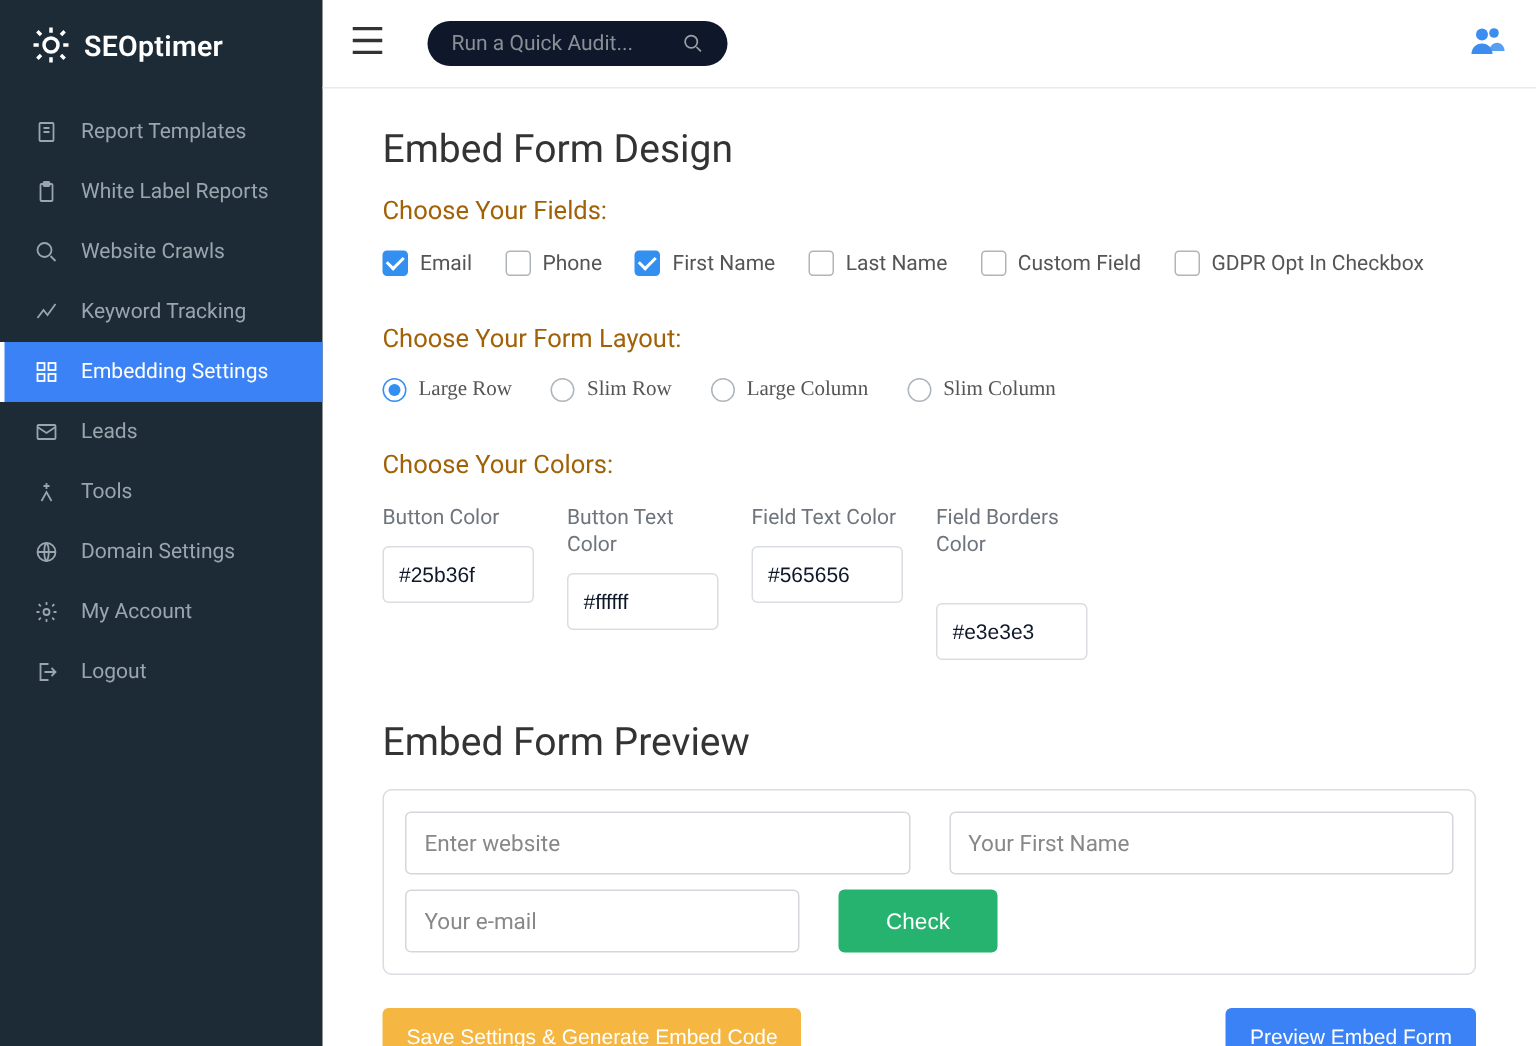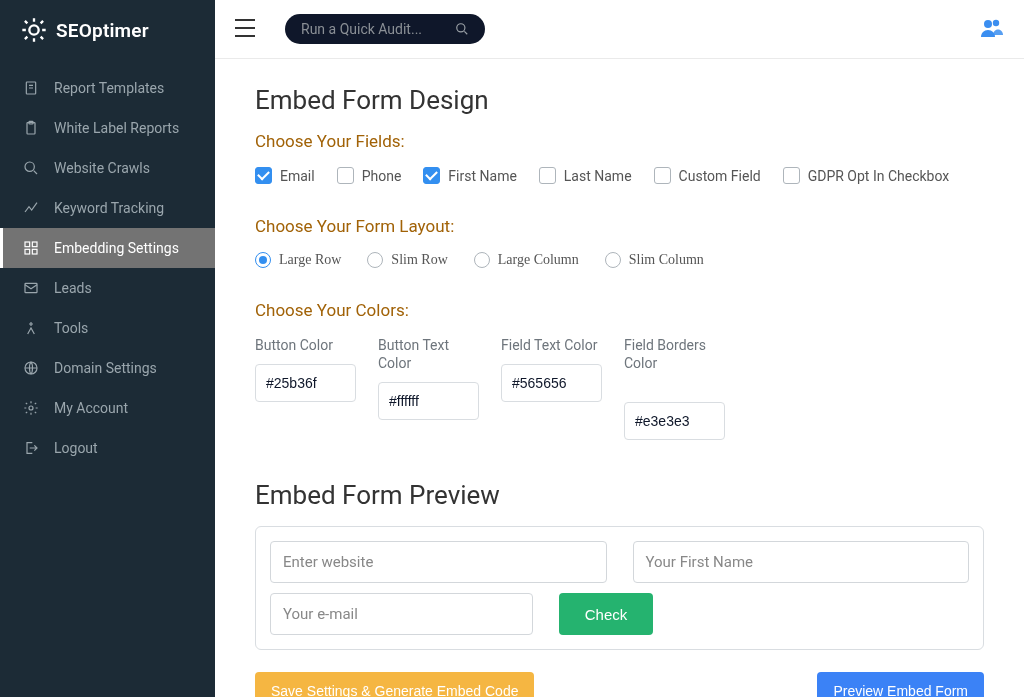--- a/index.html
+++ b/index.html
@@ -4,21 +4,21 @@
 <style>
 * { margin: 0; padding: 0; box-sizing: border-box; }
 body { font-family: -apple-system, BlinkMacSystemFont, "Segoe UI", Roboto, Helvetica, Arial, sans-serif; font-size: 14px; color: #555; background: #fff; }
 .app { display: flex; min-height: 697px; }
 .sidebar { width: 215px; background: #1c2b36; flex-shrink: 0; }
 .logo { display: flex; align-items: center; padding: 16px 20px 24px; }
 .logo-icon { width: 28px; height: 28px; margin-right: 8px; }
 .logo-text { color: #fff; font-size: 19px; font-weight: 600; letter-spacing: 0.2px; }
 .nav { list-style: none; }
 .nav-item { display: flex; align-items: center; padding: 12px 22px; color: #9aa6ad; cursor: pointer; font-size: 14px; }
-.nav-item.active { background: #737373; color: #fff; border-left: 3px solid #fff; padding-left: 19px; }
+.nav-item.active { background: #3b82f6; color: #fff; border-left: 3px solid #fff; padding-left: 19px; }
 .nav-icon { width: 18px; display: inline-flex; justify-content: center; margin-right: 14px; color: #9aa6ad; }
 .nav-item.active .nav-icon { color: #fff; }
 .main { flex: 1; display: flex; flex-direction: column; }
 .topbar { display: flex; align-items: center; padding: 14px 20px; border-bottom: 1px solid #eaeaea; }
 .hamburger { cursor: pointer; margin-right: 30px; color: #333; }
 .search { background: #0f172a; border-radius: 18px; padding: 7px 16px; width: 200px; display: flex; align-items: center; color: #8a8f95; font-size: 14px; }
 .search span { flex: 1; }
 .topbar-right { margin-left: auto; color: #3b8ef0; }
 .content { padding: 26px 40px 30px; }
 h2 { font-size: 26px; font-weight: 400; color: #333; margin-bottom: 16px; }
@@ -33,21 +33,21 @@
 .rad-circle { width: 16px; height: 16px; border: 1.5px solid #aeb5bb; border-radius: 50%; display: flex; align-items: center; justify-content: center; }
 .rad-circle.checked { border-color: #338ff0; }
 .rad-circle.checked::after { content: ""; width: 8px; height: 8px; background: #338ff0; border-radius: 50%; }
 .color-row { display: flex; gap: 22px; margin-bottom: 40px; }
 .color-col { display: flex; flex-direction: column; }
 .color-label { color: #6e757c; font-size: 14px; margin-bottom: 10px; max-width: 100px; line-height: 1.3; }
 .color-input { width: 101px; padding: 10px 10px; border: 1px solid #d9dde1; border-radius: 4px; font-size: 14px; color: #0f172a; }
 .preview-box { border: 1px solid #d9dde1; border-radius: 6px; padding: 14px; margin-bottom: 22px; }
 .prev-row { display: flex; gap: 26px; margin-bottom: 10px; }
 .prev-input { flex: 1; padding: 11px 12px; border: 1px solid #d3d7db; border-radius: 4px; font-size: 15px; color: #888; }
-.check-btn { width: 94px; padding: 11px 0; background: #25b36f; color: #fff; border: none; border-radius: 4px; font-size: 15px; cursor: pointer; }
+.check-btn { width: 106px; padding: 11px 0; background: #25b36f; color: #fff; border: none; border-radius: 4px; font-size: 15px; cursor: pointer; }
 .actions { display: flex; }
 .btn-save { background: #f5b642; color: #fff; border: none; border-radius: 4px; padding: 11px 16px; font-size: 14px; cursor: pointer; }
 .btn-preview { margin-left: auto; background: #3b82f6; color: #fff; border: none; border-radius: 4px; padding: 11px 16px; font-size: 14px; cursor: pointer; }
 </style>
 </head>
 <body>
 
 <div class="app">
   <aside class="sidebar">
     <div class="logo">

